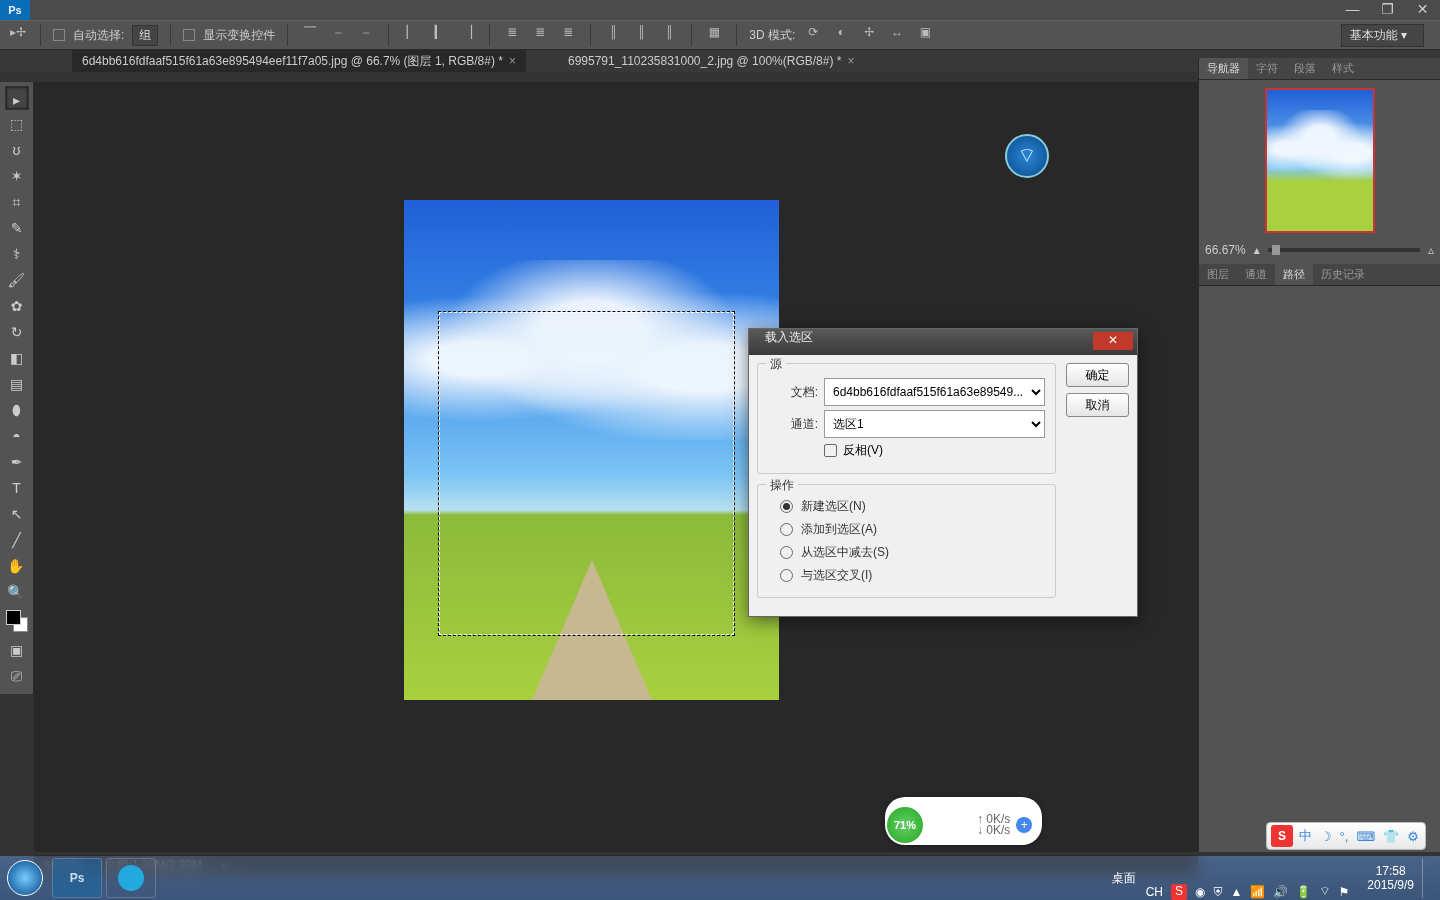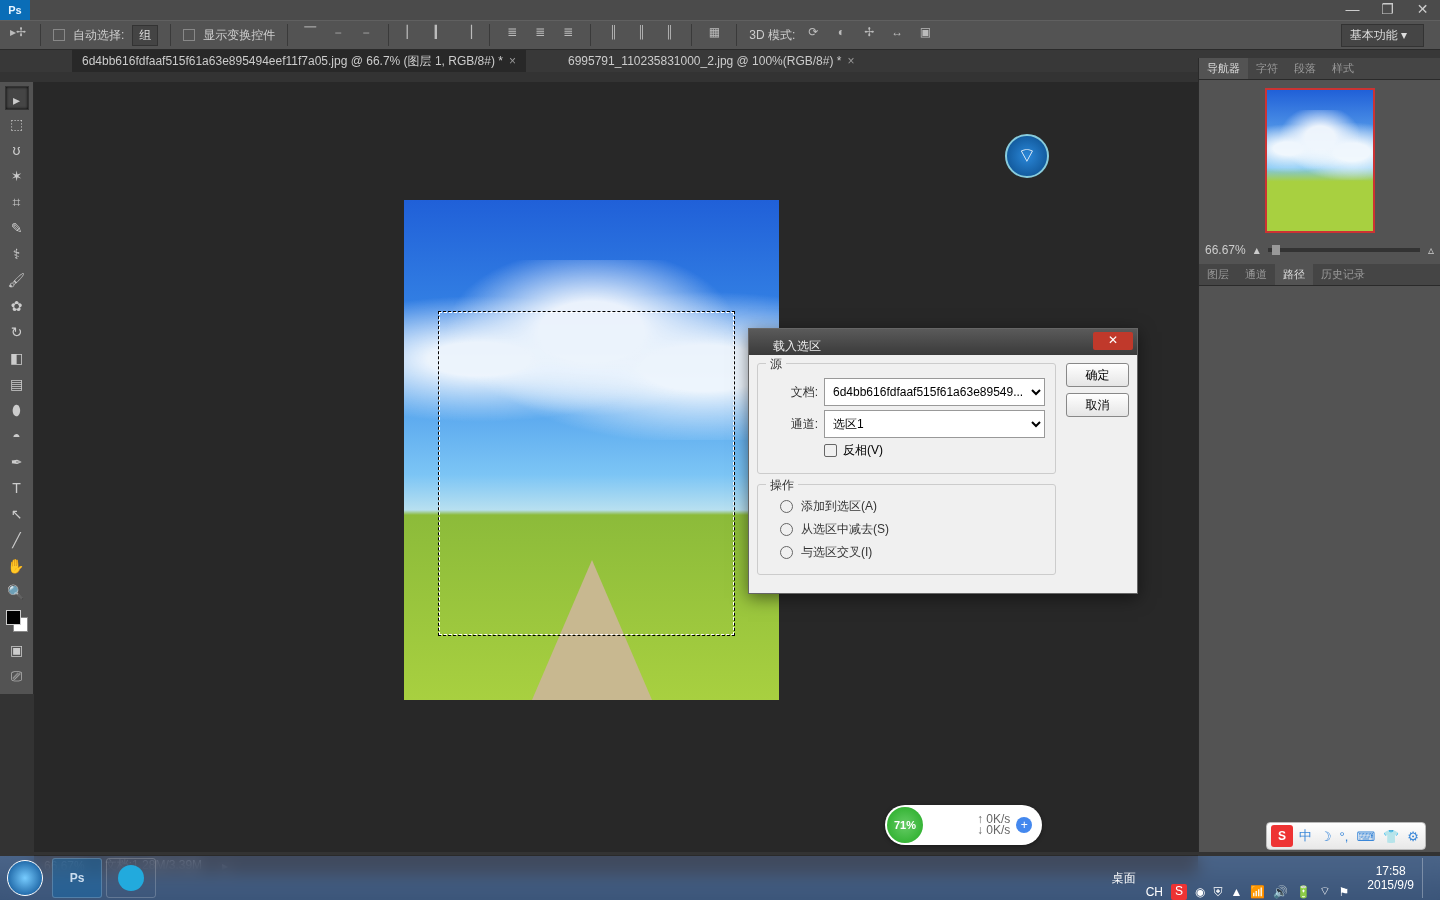--- a/index.html
+++ b/index.html
@@ -50,42 +50,42 @@
 .nav-thumb { margin:8px auto; width:110px; height:145px; border:2px solid #c33; background:linear-gradient(to bottom,#2060d8 0%,#7cc5f5 55%,#a8d040 65%); position:relative; }
 .nav-thumb .clouds { top:20px; height:70px; }
 .zoomrow { display:flex; align-items:center; padding:2px 6px; color:#ccc; gap:8px; font-size:10px; }
 .slider { flex:1; height:4px; background:#333; position:relative; }
 .slider::after { content:''; position:absolute; left:4px; top:-3px; width:8px; height:10px; background:#999; }
 
 .layer-panel { position:absolute; top:206px; left:0; right:0; bottom:0; }
 
 
 .dialog { position:absolute; left:748px; top:328px; width:390px; background:#f0f0f0; border:1px solid #666; box-shadow:0 4px 16px rgba(0,0,0,.5); }
-.dlg-title { height:26px; background:linear-gradient(#5a5a5a,#3a3a3a); display:flex; align-items:flex-end; padding:0 24px; color:#eee; font-size:12px; }
+.dlg-title { height:26px; background:linear-gradient(#5a5a5a,#3a3a3a); display:flex; align-items:flex-start; padding:0 16px; color:#eee; font-size:12px; }
 .dlg-title .close { position:absolute; right:4px; top:3px; width:40px; height:18px; background:#c0392b; color:#fff; text-align:center; border-radius:2px; line-height:16px; }
 .dlg-body { display:flex; padding:8px; gap:10px; }
 .dlg-left { flex:1; }
 .dlg-right { width:64px; display:flex; flex-direction:column; gap:6px; }
 .dlg-right button { border:1px solid #888; background:linear-gradient(#fff,#e5e5e5); border-radius:3px; height:24px; font-size:12px; }
 .group { border:1px solid #ccc; border-radius:3px; padding:10px; margin-bottom:10px; position:relative; }
 .group .legend { position:absolute; top:-8px; left:8px; background:#f0f0f0; padding:0 4px; color:#333; font-size:12px; }
 .row { display:flex; align-items:center; gap:6px; margin:4px 0; }
 .row label { width:50px; text-align:right; color:#333; }
 .row select { flex:1; border:1px solid #999; height:28px; background:#fff; padding:0 4px; }
 .radio, .checkbox { width:13px; height:13px; border:1px solid #666; display:inline-block; vertical-align:middle; border-radius:50%; position:relative; }
 .checkbox { border-radius:2px; }
 .radio.checked::after { content:''; position:absolute; inset:2px; background:#333; border-radius:50%; }
 .opt-row { display:flex; align-items:center; gap:8px; padding:3px 0 3px 12px; color:#333; }
 
 
 .statusbar { position:absolute; bottom:25px; left:34px; right:242px; height:20px; background:#454545; color:#ccc; display:flex; align-items:center; padding:0 10px; gap:20px; font-size:11px; border-top:1px solid #2a2a2a; }
 
 
 .wifi-badge { position:absolute; left:1005px; top:134px; width:44px; height:44px; border-radius:50%; background:radial-gradient(#2a87d8,#0a4a88); border:2px solid #8cd; color:#fff; text-align:center; line-height:38px; font-size:20px; }
-.speed-widget { position:absolute; left:885px; bottom:55px; display:flex; align-items:center; background:#fff; border-radius:20px; padding:2px 10px 2px 2px; gap:6px; box-shadow:0 1px 4px rgba(0,0,0,.4); }
+.speed-widget { position:absolute; left:885px; bottom:55px; display:flex; align-items:center; background:#fff; border-radius:20px; padding:10px 10px 2px 2px; gap:6px; box-shadow:0 1px 4px rgba(0,0,0,.4); }
 .speed-ball { width:36px; height:36px; border-radius:50%; background:radial-gradient(#6c6,#2a2); color:#fff; text-align:center; line-height:36px; font-size:11px; font-weight:bold; }
 .speed-info { display:flex; flex-direction:column; font-size:9px; color:#666; line-height:11px;margin-left:48px; }
 
 
 .taskbar { position:absolute; bottom:0; left:0; right:0; height:44px; background:rgba(60,80,120,.5); backdrop-filter:blur(8px); display:flex; align-items:center; }
 .taskbar-blur { position:absolute; bottom:0; left:0; right:0; height:44px; background:linear-gradient(#5a7a9a,#3a5a7a); z-index:-1; }
 .start { width:50px; height:44px; display:flex; align-items:center; justify-content:center; }
 .orb { width:36px; height:36px; border-radius:50%; background:radial-gradient(#7cf,#048); border:1px solid #fff; }
 .tbitem { width:50px; height:40px; margin:2px; border:1px solid rgba(255,255,255,.2); border-radius:3px; display:flex; align-items:center; justify-content:center; }
 .tbitem.ps { background:rgba(10,109,183,.4); }
@@ -242,20 +242,24 @@
           <select><option>选区1</option></select>
         </div>
         <div class="row" style="padding-left:56px;">
           <span class="checkbox"></span>
           <span>反相(V)</span>
         </div>
       </div>
       <div class="group">
         <div class="legend">操作</div>
         <div class="opt-row">
+            <span class="radio checked"></span>
+            <span>新建选区(N)</span>
+          </div>
+        <div class="opt-row">
             <span class="radio"></span>
             <span>添加到选区(A)</span>
           </div>
         <div class="opt-row">
             <span class="radio"></span>
             <span>从选区中减去(S)</span>
           </div>
         <div class="opt-row">
             <span class="radio"></span>
             <span>与选区交叉(I)</span>

